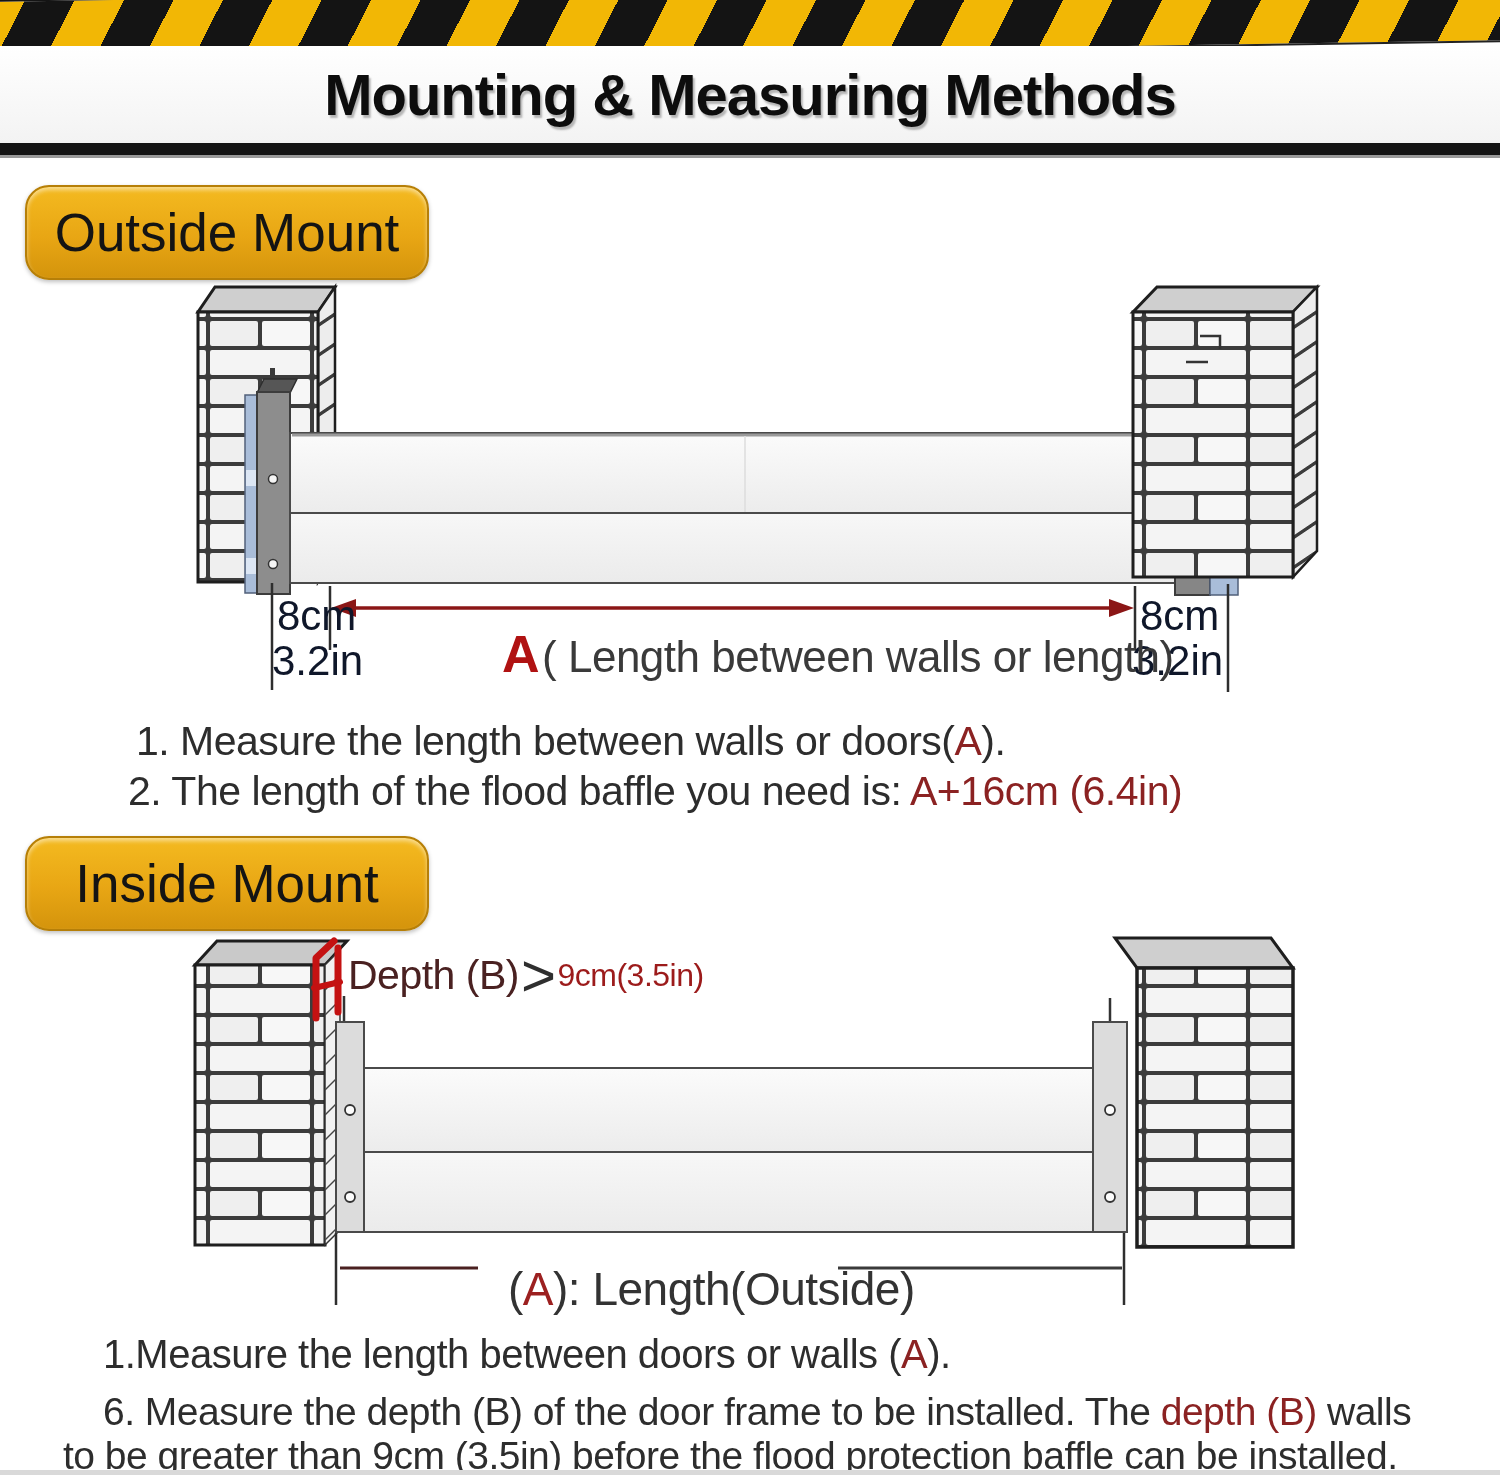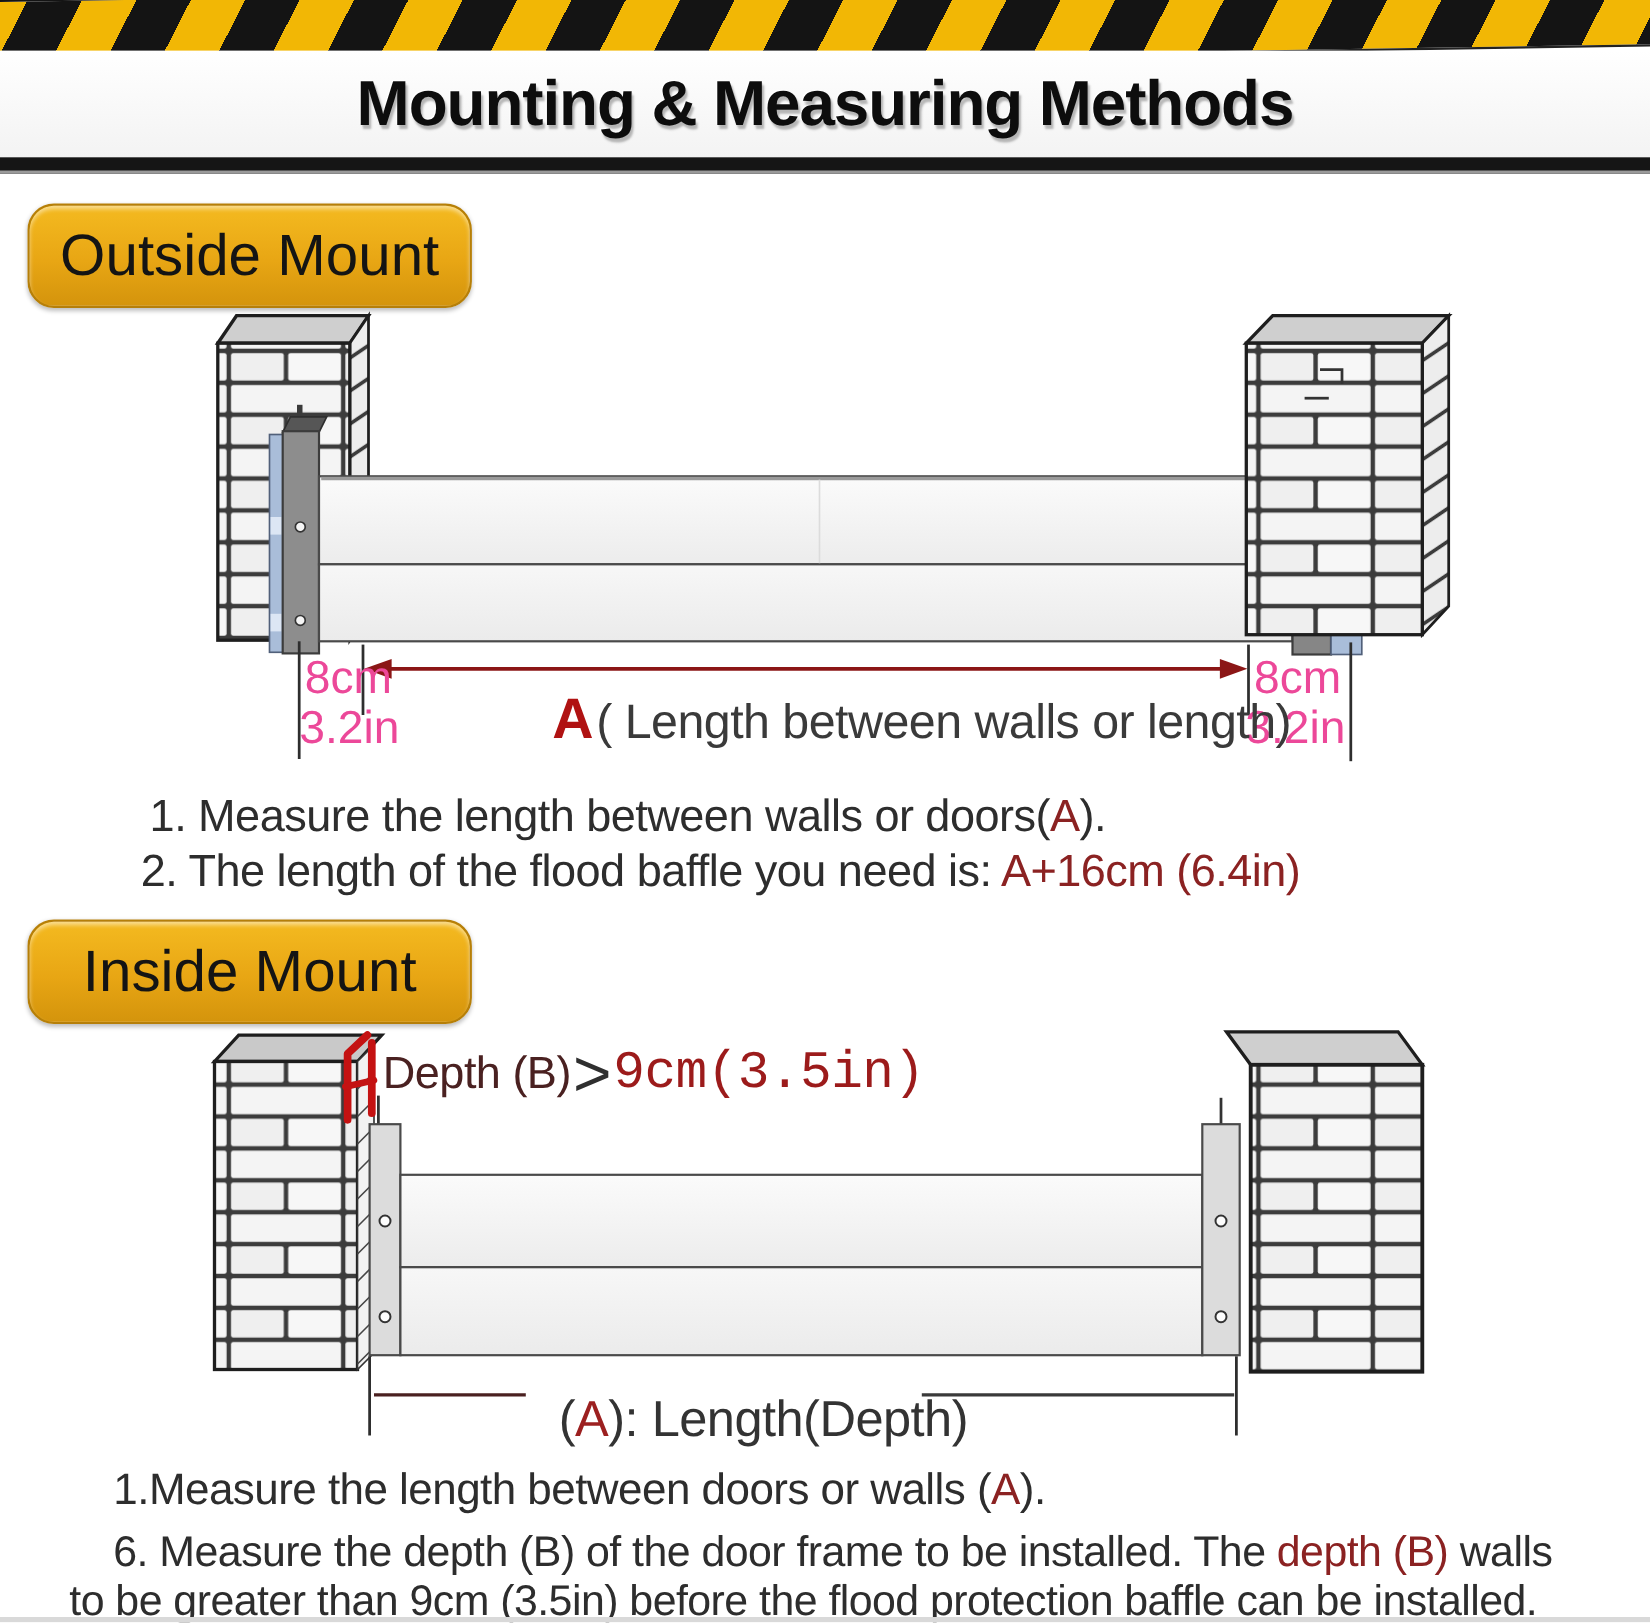--- a/index.html
+++ b/index.html
@@ -36,29 +36,29 @@
     box-shadow:inset 0 3px 4px rgba(255,255,255,.5), 0 2px 4px rgba(0,0,0,.25);
     display:flex; align-items:center; justify-content:center;
     font-size:53px; font-weight:500; color:#141414; letter-spacing:0;
   }
   .badge.outside{top:185px;}
   .badge.inside{top:836px;}
   
   svg.art{position:absolute; left:0; top:0; width:1500px; height:1475px;}
   
   .t{position:absolute; white-space:nowrap; color:#2d2d2d; font-size:41px; letter-spacing:-0.5px;}
-  .dim{font-size:42px; color:#ec4899; letter-spacing:0;}
+  .dim{font-size:42px; color:#0f172a; letter-spacing:0;}
   .red{color:#8b2222;}
   .span-label{left:502px; top:624px; display:flex; align-items:baseline;}
   .span-label .big-a{font-size:52px; font-weight:800; color:#b01212; margin-right:3px;}
   .span-label .cap{font-size:44px; color:#3a3a3a;}
   .depth-label{left:348px; top:941px; display:flex; align-items:center;}
   .depth-label .cap{font-size:41px; color:#4a2121;}
   .depth-label .gt{font-size:60px; color:#2f2f2f; font-weight:400; margin:0 2px;}
-  .depth-label .val{font-size:48px; color:#9c1b1b;font-family:Liberation Mono, monospace;}
+  .depth-label .val{font-size:32px; color:#9c1b1b;}
   .len-label{left:508px; top:1262px; font-size:46px; color:#333;}
   .len-label .red-a{color:#9c2020;}
   .steps-out1{left:136px; top:718px;}
   .steps-out2{left:128px; top:768px;text-align:right;}
   .steps-in1{left:103px; top:1332px; font-size:40px;}
   .steps-in2{left:103px; top:1390px; font-size:39px;}
   .steps-in3{left:63px; top:1434px; font-size:39px;}
   .foot-strip{position:absolute; left:0; right:0; bottom:0; height:5px; background:#d9d9d9;}
 </style>
 </head>
@@ -241,21 +241,21 @@
     <span>2. The length of the flood baffle you need is: </span><span class="red">A+16cm (6.4in)</span>
   </div>
 
   <div class="t depth-label">
     <span class="cap">Depth (B) </span>
     <span class="gt">&gt;</span>
     <span class="val">9cm(3.5in)</span>
   </div>
 
   <div class="t len-label">
-    <span>(</span><span class="red-a">A</span><span>): Length(Depth)</span>
+    <span>(</span><span class="red-a">A</span><span>): Length(Outside)</span>
   </div>
 
   <div class="t steps-in1">
     <span>1.Measure the length between doors or walls (</span><span class="red">A</span><span>).</span>
   </div>
   <div class="t steps-in2">
     <span>6. Measure the depth (B) of the door frame to be installed. The </span><span class="red">depth (B)</span><span> walls</span>
   </div>
   <div class="t steps-in3">to be greater than 9cm (3.5in) before the flood protection baffle can be installed.</div>
 

